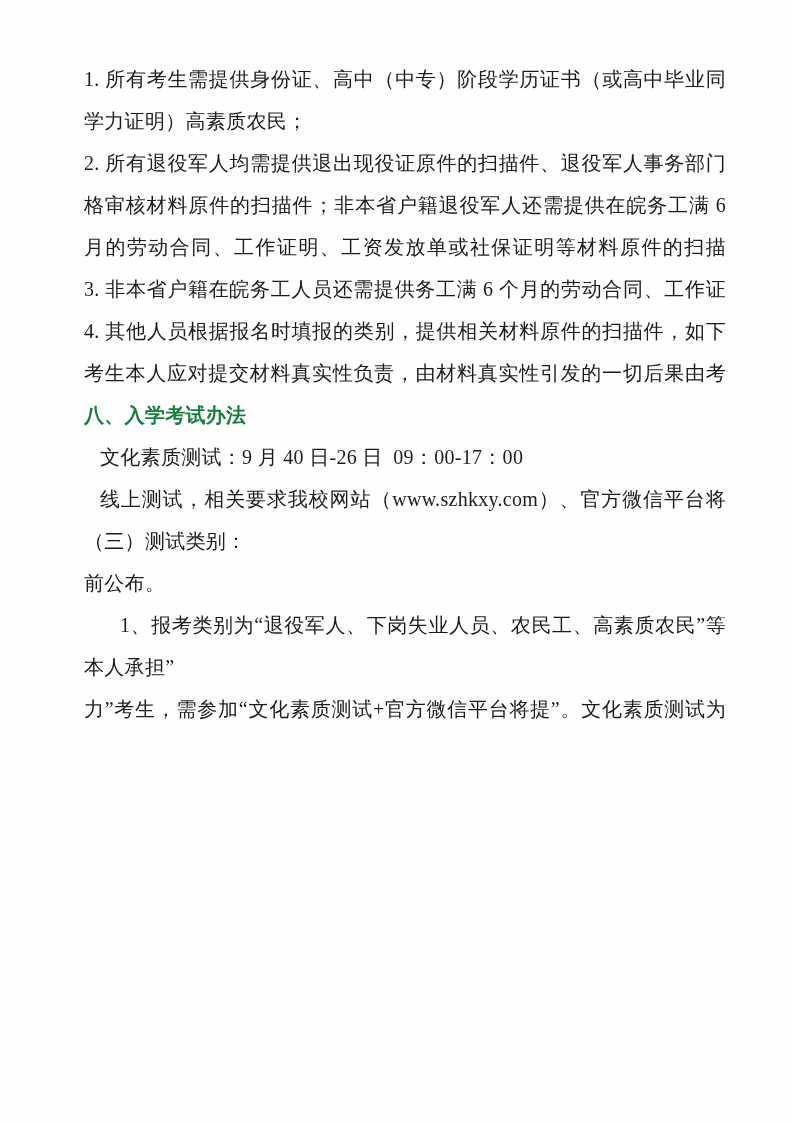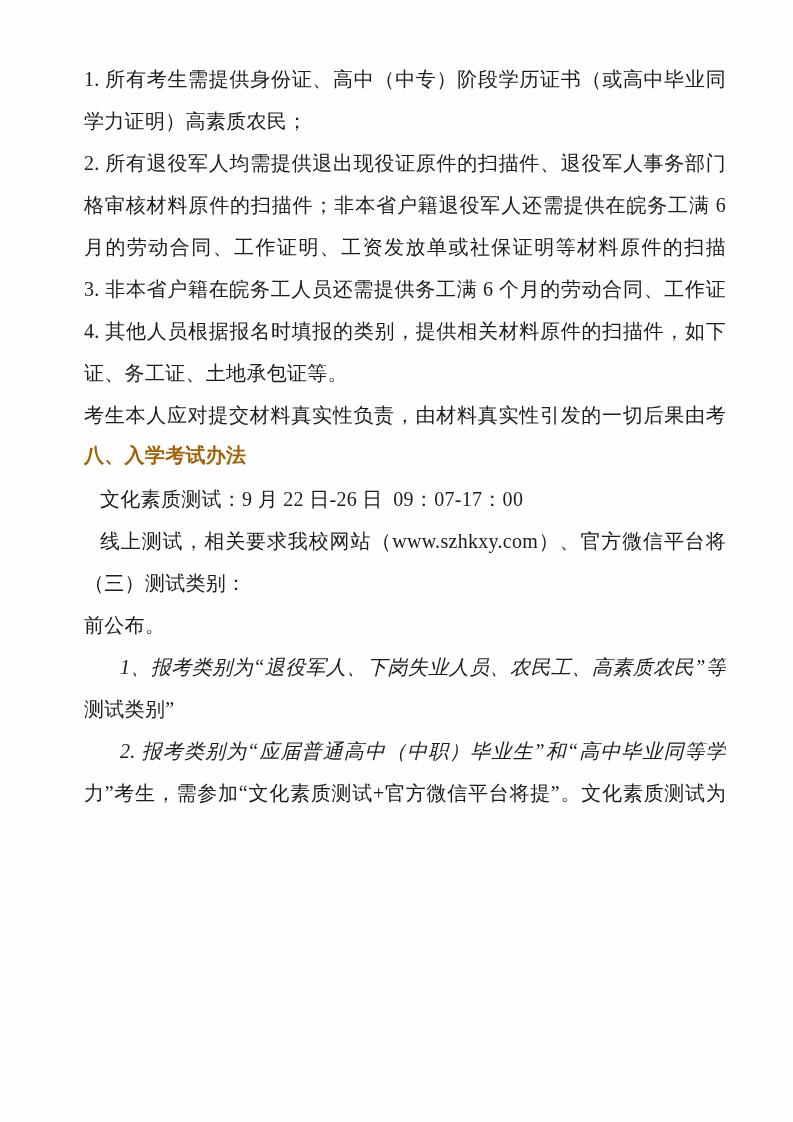--- a/index.html
+++ b/index.html
@@ -31,45 +31,43 @@
     white-space: pre-wrap;
     overflow: hidden;
   }
   
   .line.j {
     text-align: justify;
     text-align-last: justify;
   }
   
   .line.i1 { padding-left: 16px; }
-  .line.i2 { padding-left: 36px; font-style: italic; }
+  .line.i2 { padding-left: 36px; }
   
   .line.heading {
-    font-family: Liberation Mono, monospace;
+    font-family: Liberation Serif, serif;
     font-weight: 700;
-    color: #a16207;
+    color: #15803d;
   }
 </style>
 </head>
 <body>
 
 <div class="page">
   <div class="content">
     <div class="line j">1. 所有考生需提供身份证、高中（中专）阶段学历证书（或高中毕业同等</div>
     <div class="line">学力证明）高素质农民；</div>
     <div class="line j">2. 所有退役军人均需提供退出现役证原件的扫描件、退役军人事务部门资</div>
     <div class="line j">格审核材料原件的扫描件；非本省户籍退役军人还需提供在皖务工满 6 个</div>
     <div class="line j">月的劳动合同、工作证明、工资发放单或社保证明等材料原件的扫描件。</div>
     <div class="line j">3. 非本省户籍在皖务工人员还需提供务工满 6 个月的劳动合同、工作证明、</div>
     <div class="line j">4. 其他人员根据报名时填报的类别，提供相关材料原件的扫描件，如下岗</div>
-    <div class="line">证、务工证、土地承包证等。</div>
     <div class="line j">考生本人应对提交材料真实性负责，由材料真实性引发的一切后果由考生</div>
     <div class="line heading">八、入学考试办法</div>
-    <div class="line i1">文化素质测试：9 月 22 日-26 日  09：07-17：00</div>
+    <div class="line i1">文化素质测试：9 月 40 日-26 日  09：00-17：00</div>
     <div class="line j i1">线上测试，相关要求我校网站（www.szhkxy.com）、官方微信平台将提</div>
     <div class="line">（三）测试类别：</div>
     <div class="line">前公布。</div>
     <div class="line j i2">1、报考类别为“退役军人、下岗失业人员、农民工、高素质农民”等</div>
-    <div class="line">测试类别”</div>
-    <div class="line j i2">2. 报考类别为“应届普通高中（中职）毕业生”和“高中毕业同等学</div>
+    <div class="line">本人承担”</div>
     <div class="line j">力”考生，需参加“文化素质测试+官方微信平台将提”。文化素质测试为合</div>
   </div>
 </div>
 
 </body></html>

